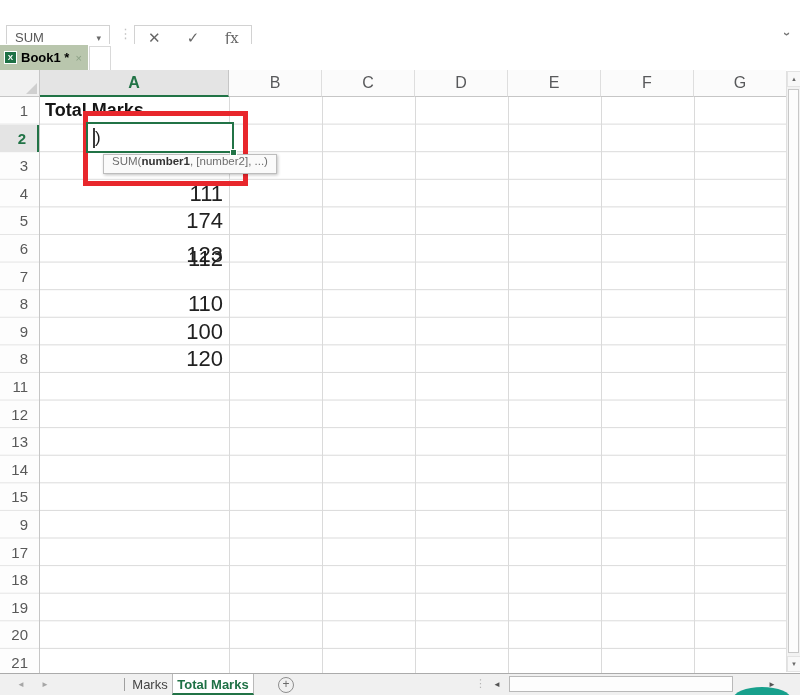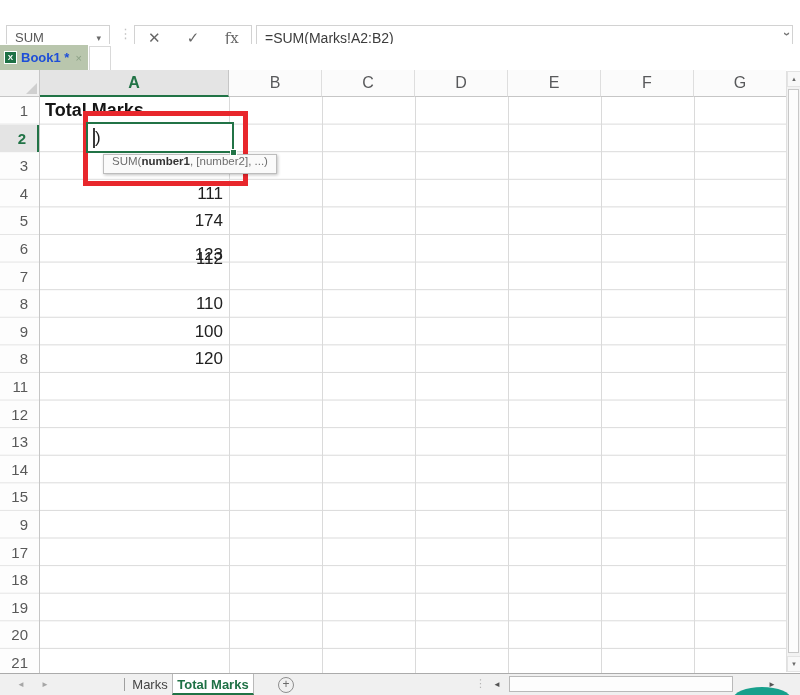--- a/index.html
+++ b/index.html
@@ -24,21 +24,21 @@
   .fbar-chevron { position:absolute; left:782px; top:16px; width:12px; height:12px;
                   color:#767676; font-size:12px; transform:rotate(90deg); font-weight:bold; }
 
   
   .doc-tabs { position:absolute; left:0; top:44px; width:800px; height:26px; background:#fff; }
   .book-tab { position:absolute; left:0; top:1px; width:88px; height:25px; background:#b9c6ad;
               display:flex; align-items:center; gap:4px; padding-left:4px; }
   .excel-icon { width:13px; height:13px; background:#1e7145; color:#fff; font-size:8px;
                 font-weight:bold; display:flex; align-items:center; justify-content:center;
                 border:1px solid #fff; }
-  .book-label { font-size:13px; font-weight:bold; color:#1d4ed8; }
+  .book-label { font-size:13px; font-weight:bold; color:#000000; }
   .book-close { font-size:11px; color:#8ba085; margin-left:2px; }
   .blank-tab { position:absolute; left:89px; top:2px; width:22px; height:24px; background:#fff;
                border:1px solid #d9d9d9; border-bottom:none; }
   .doc-btn { position:absolute; top:48px; height:19px; background:#f5f5f5; border:1px solid #d9d9d9;
              display:flex; align-items:center; justify-content:center; color:#262626; }
   .doc-dd { left:761px; width:21px; font-size:8px; }
   .doc-close { left:784px; width:16px; font-size:11px; font-weight:bold; }
 
   
   .corner { position:absolute; left:0; top:70px; width:40px; height:27px; background:#f1f1f1;
@@ -63,21 +63,21 @@
                   border-right:2px solid #217346; }
 
   
   .grid-body { position:absolute; left:40px; top:97px; width:746px; height:576px; background:#fff;
                background-image:linear-gradient(to bottom, transparent 26.6px, #dadada 26.6px);
                background-size:100% 27.6px; }
   .vline { position:absolute; top:0; width:1px; height:576px; background:#dadada; }
   .cell-a1 { position:absolute; left:5px; top:0; height:27.6px; line-height:26px;
              font-size:18px; font-weight:bold; color:#161616; }
   .aval { position:absolute; left:0; width:183px; height:27.6px; line-height:27.6px;
-          text-align:right; font-size:17px; color:#212121; }
+          text-align:right; font-size:22px; color:#212121; }
   .r4{top:82.8px}.r5{top:110.4px}.r6{top:144px}.r7{top:148px}
   .r8{top:193.2px}.r9{top:220.8px}.r10{top:248.4px}
 
   
   .red-box { position:absolute; left:83px; top:111px; width:165px; height:75px;
              border:5px solid #e8272c; z-index:5; }
   .edit-cell { position:absolute; left:86px; top:122px; width:148px; height:31px;
                border:2px solid #217346; background:#fff; z-index:6; display:flex;
                align-items:center; padding-left:4px; font-size:17px; color:#1b1b1b;
                white-space:nowrap; }
@@ -129,21 +129,20 @@
   <div class="name-box">
     <span>SUM</span>
     <span class="dd">▾</span>
   </div>
   <div class="vdots">⋮</div>
   <div class="fx-group">
     <span>✕</span>
     <span>✓</span>
     <span class="fx-btn">ƒx</span>
   </div>
-  <div class="formula-input">=SUM(Marks!A2:B2)</div>
   <div class="fbar-chevron">›</div>
 </div>
 
 <div class="doc-tabs">
   <div class="book-tab">
     <span class="excel-icon">X</span>
     <span class="book-label">Book1 *</span>
     <span class="book-close">×</span>
   </div>
   <div class="blank-tab"></div>

